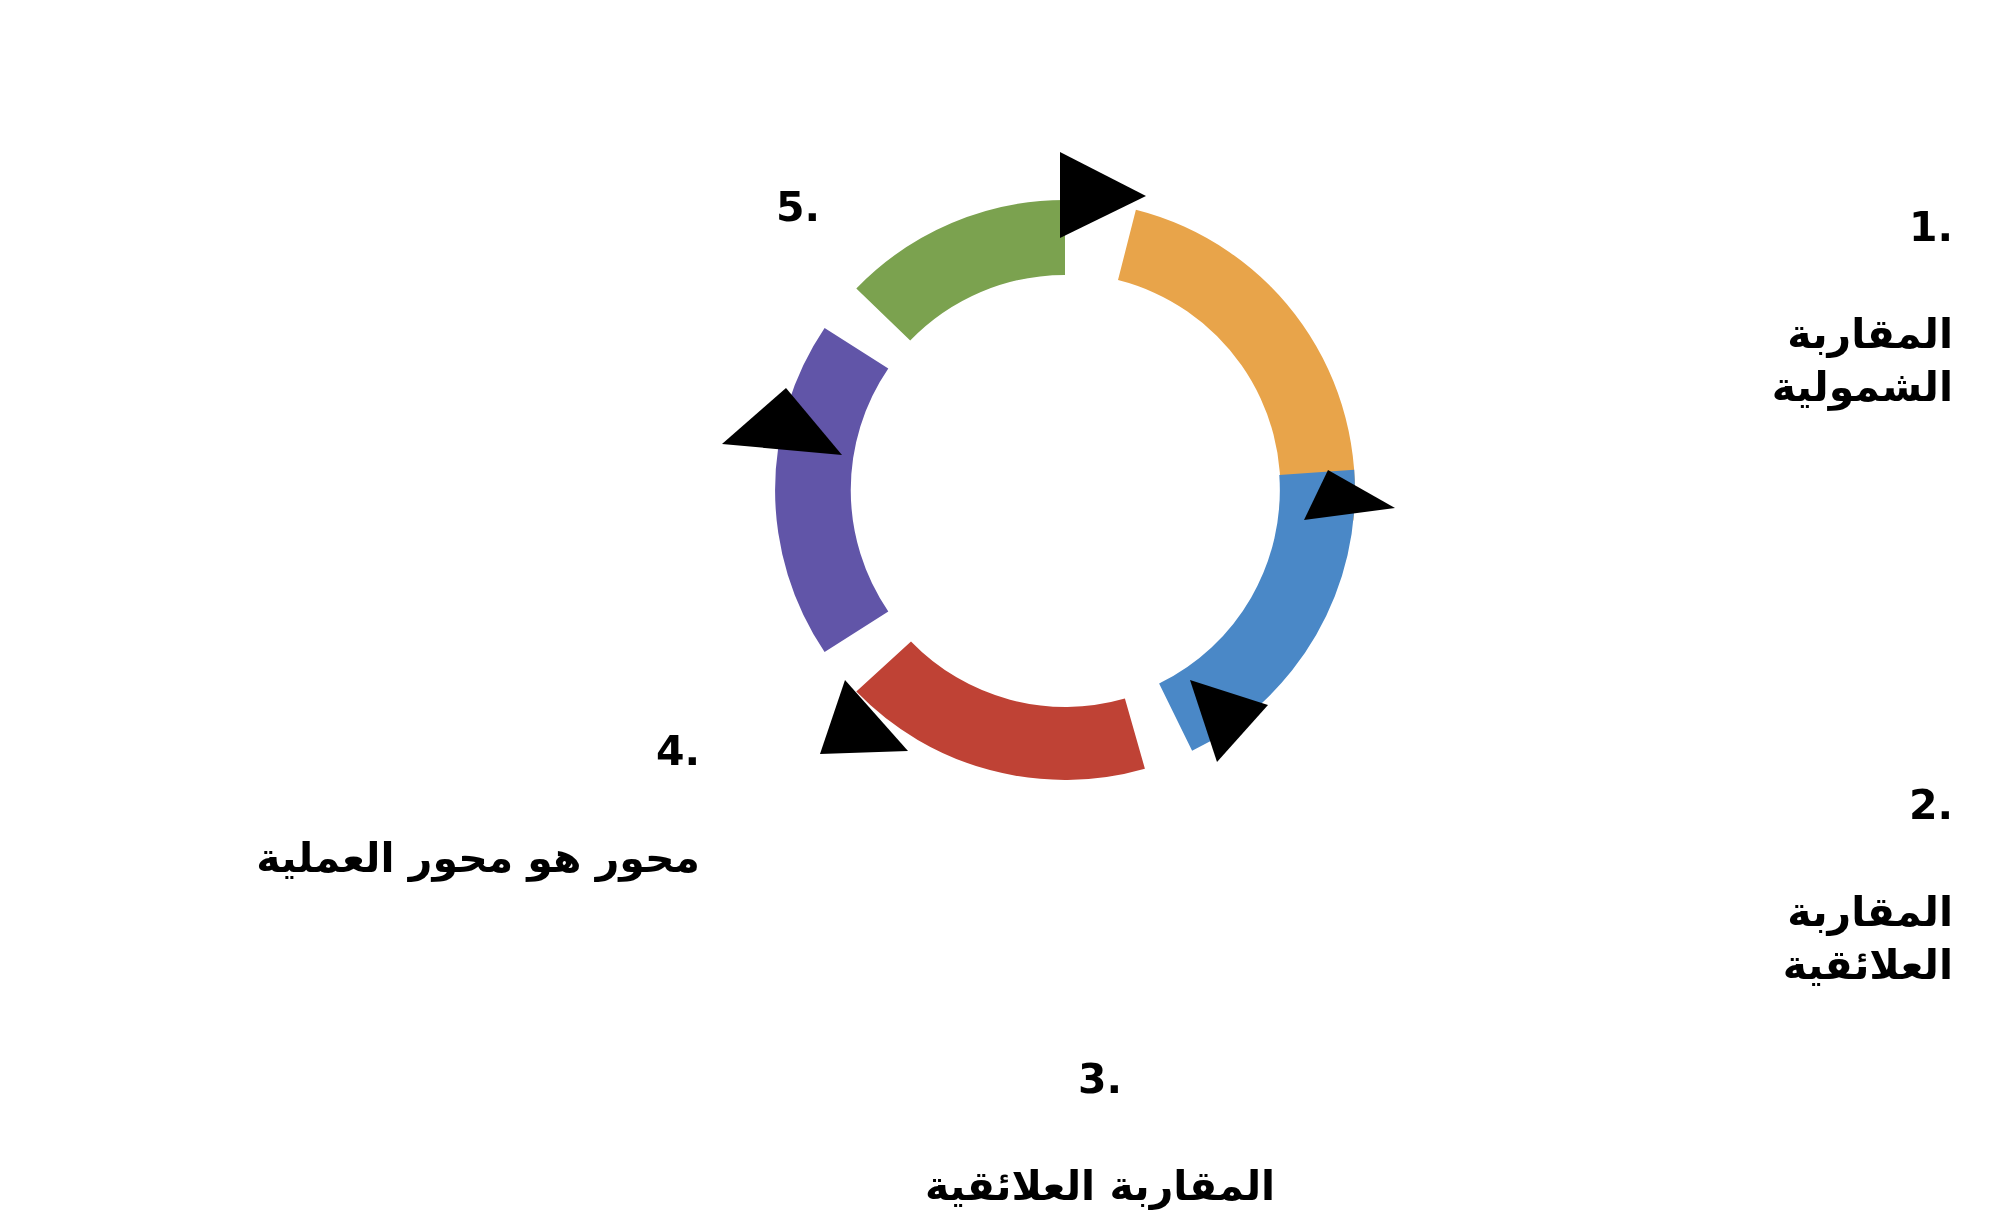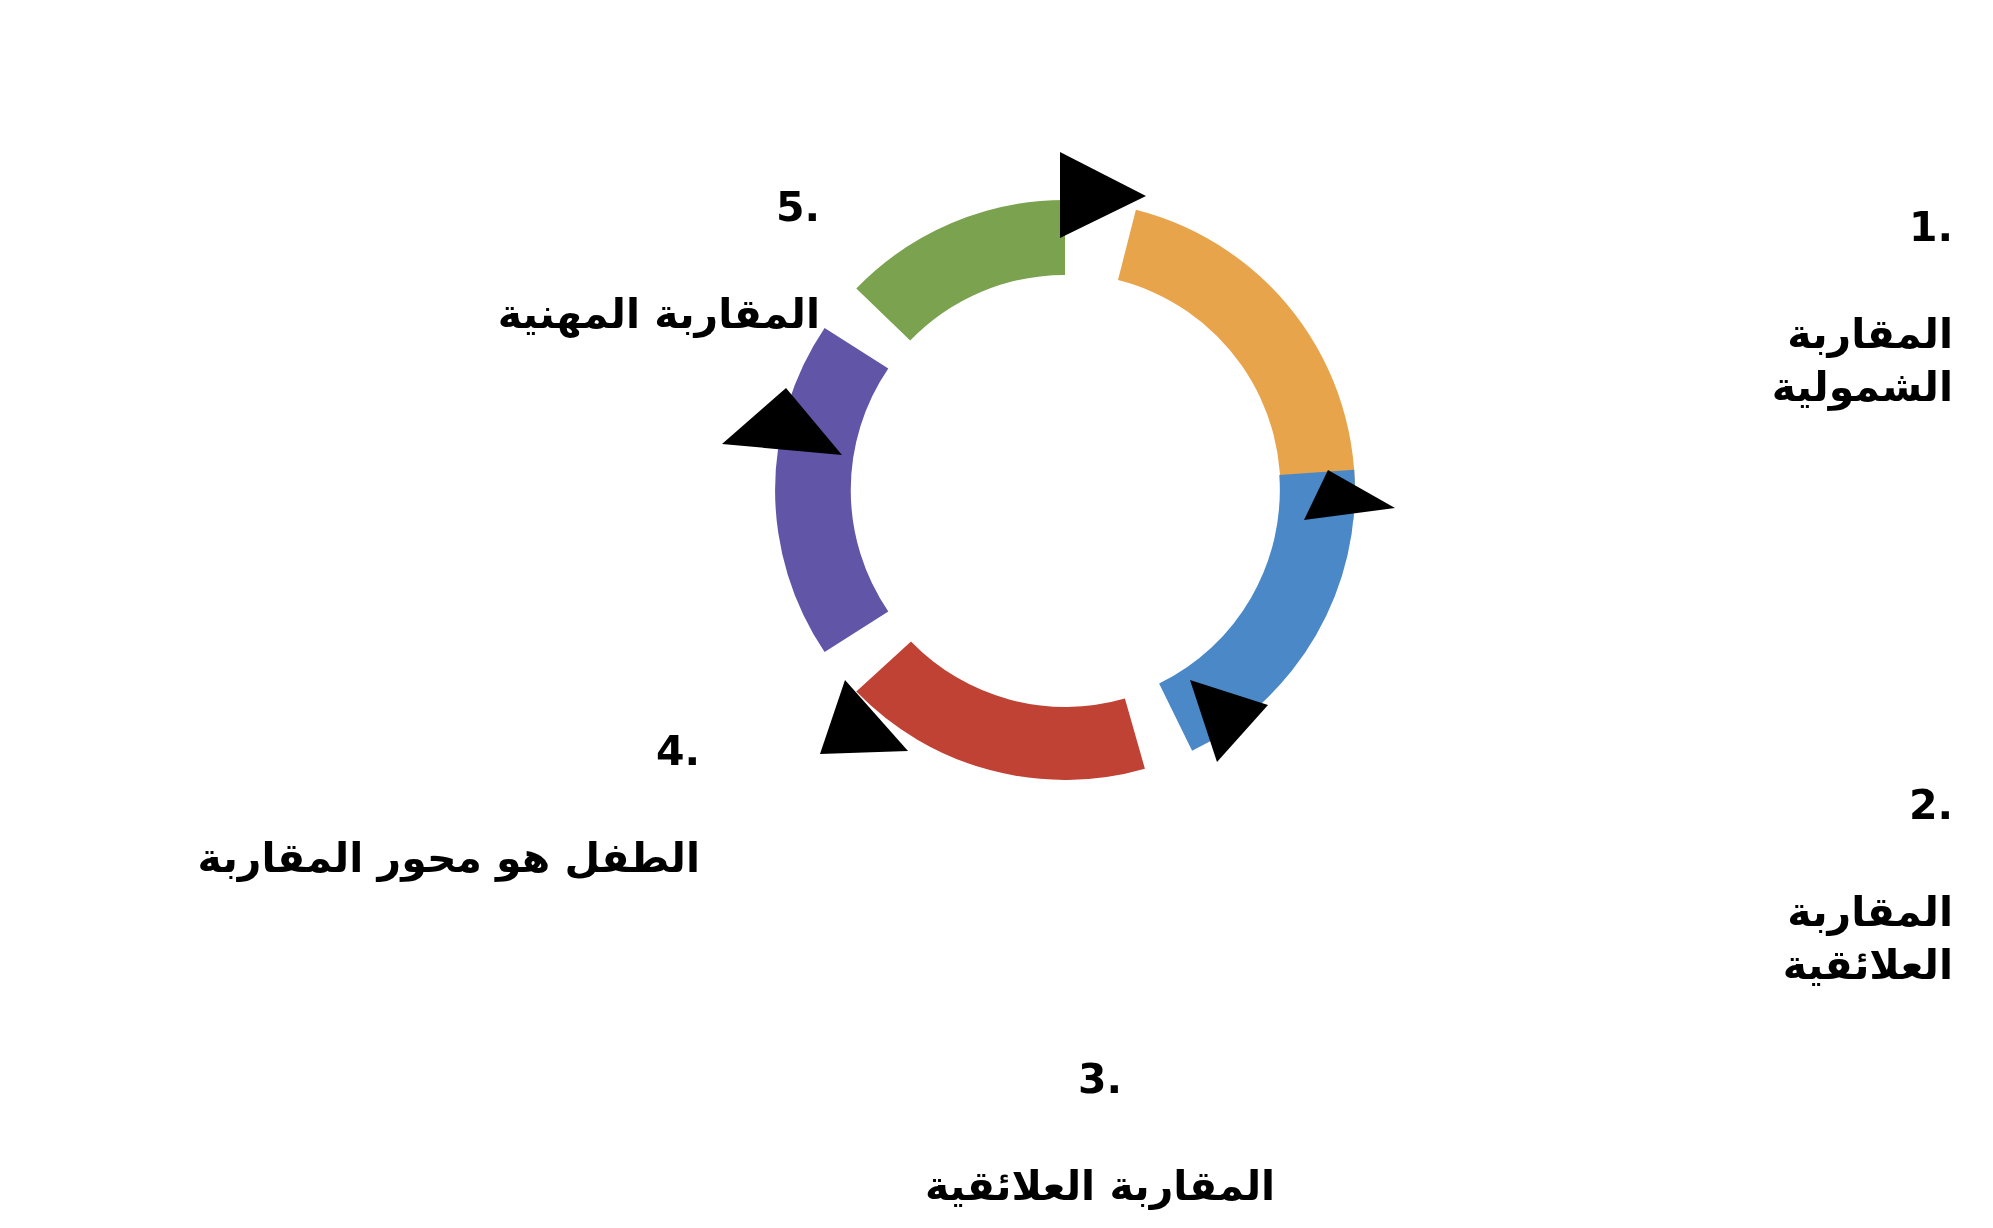--- a/index.html
+++ b/index.html
@@ -145,21 +145,20 @@
 العلائقية</span>
   </div>
 
   <div class="label" id="label-3">
     <span class="num">3.</span>
     <span class="txt">المقاربة العلائقية</span>
   </div>
 
   <div class="label" id="label-4">
     <span class="num">4.</span>
-    <span class="txt">الطفل هو محور المقاربة</span>
+    <span class="txt">محور هو محور العملية</span>
   </div>
 
   <div class="label" id="label-5">
     <span class="num">5.</span>
-    <span class="txt">المقاربة المهنية</span>
   </div>
 
 </div>
 
 </body></html>

